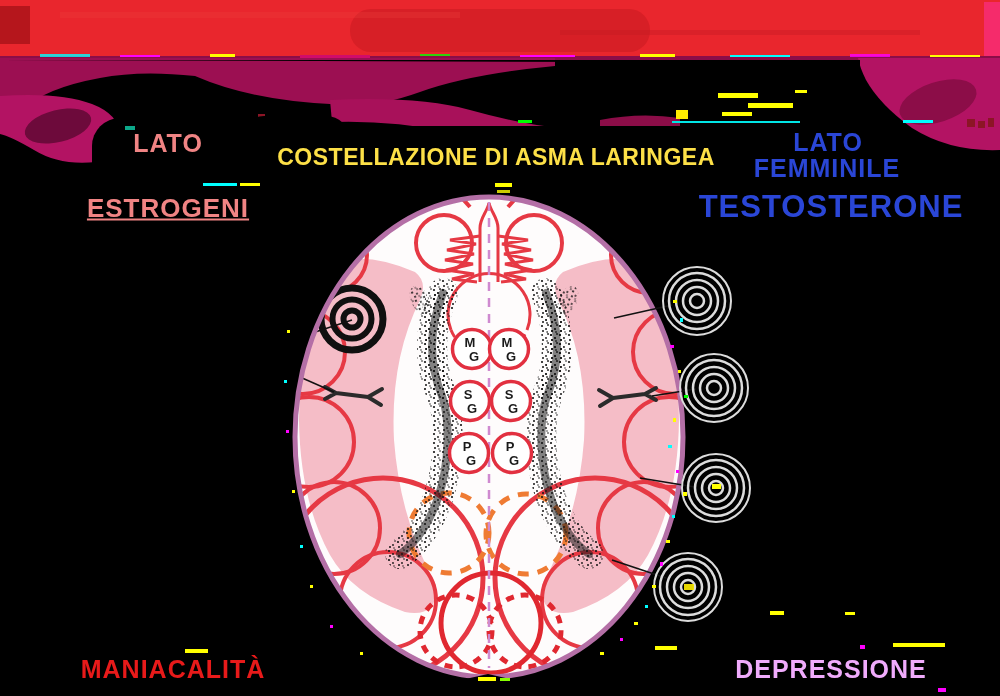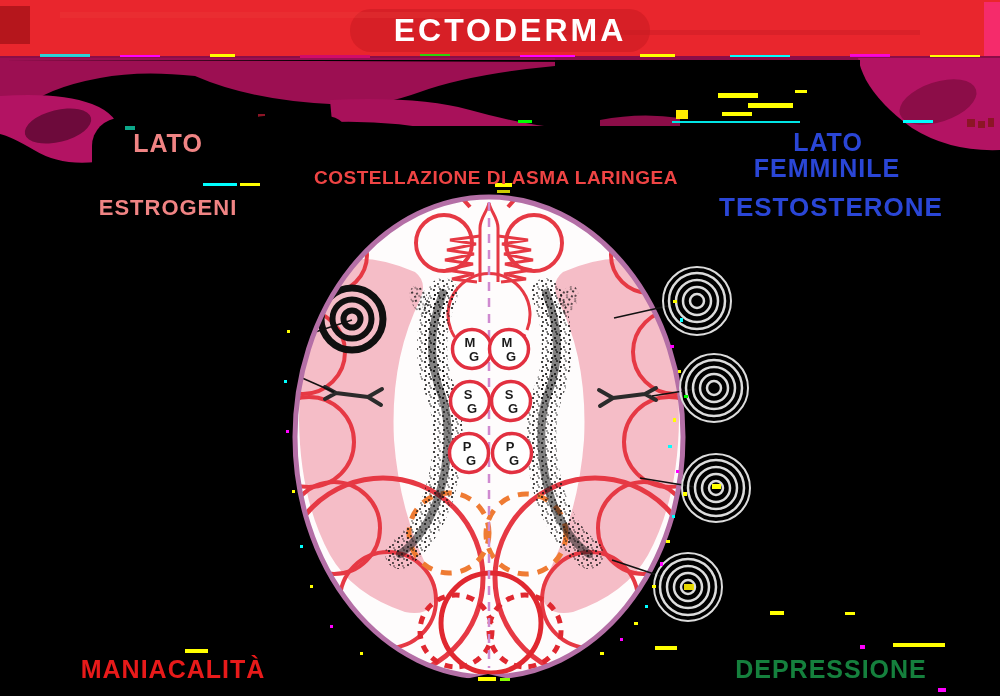--- a/index.html
+++ b/index.html
@@ -4,23 +4,23 @@
 <style>
   html,body{margin:0;padding:0;background:#000;}
   .page{position:relative;width:1000px;height:696px;overflow:hidden;background:#000;
         font-family:"Liberation Sans",sans-serif;}
   .page svg{position:absolute;left:0;top:0;}
   .txt{position:absolute;transform:translate(-50%,-50%);font-weight:bold;white-space:nowrap;
        font-family:"Liberation Sans",sans-serif;}
   .banner-title{color:#ffffff;font-size:32px;letter-spacing:3px;}
   .side-pink{color:#f08484;font-size:25px;letter-spacing:1px;}
   .side-blue{color:#2a46d6;font-size:25px;letter-spacing:1px;}
-  .constellation{color:#ef4444;font-size:19px;letter-spacing:0.5px;margin-top:21px;}
+  .constellation{color:#fde047;font-size:23px;letter-spacing:0.5px;}
   .mania{color:#e81a1a;font-size:25px;letter-spacing:1px;}
-  .depress{color:#15803d;font-size:25px;letter-spacing:1px;}
+  .depress{color:#f0abfc;font-size:25px;letter-spacing:1px;}
   .relay-letter{font:bold 13px "Liberation Sans",sans-serif;fill:#1a1a1a;}
 </style>
 </head>
 <body>
 
 <div class="page">
 
 <svg width="1000" height="696" viewBox="0 0 1000 696">
   <defs>
     <clipPath id="skullClip">
@@ -285,27 +285,26 @@
     <rect x="284" y="380" width="3" height="3" fill="#00ffff"></rect>
     <rect x="286" y="430" width="3" height="3" fill="#ff00ff"></rect>
     <rect x="292" y="490" width="3" height="3" fill="#ffff00"></rect>
     <rect x="300" y="545" width="3" height="3" fill="#00ffff"></rect>
     <rect x="310" y="585" width="3" height="3" fill="#ffff00"></rect>
     <rect x="330" y="625" width="3" height="3" fill="#ff00ff"></rect>
     <rect x="360" y="652" width="3" height="3" fill="#ffff00"></rect>
   </g>
 </svg>
 
-<div class="txt banner-title" style="left:510px;top:30px;">ECTODERMA</div>
 
 <div class="txt side-pink" style="left:168px;top:143px;">LATO</div>
-<div class="txt side-pink" style="left:168px;top:208px;font-size:22px;">ESTROGENI</div>
+<div class="txt side-pink" style="left:168px;top:208px;font-size:26px;text-decoration:underline;">ESTROGENI</div>
 
 <div class="txt constellation" style="left:496px;top:157px;">COSTELLAZIONE DI ASMA LARINGEA</div>
 
 <div class="txt side-blue" style="left:828px;top:142px;">LATO</div>
 <div class="txt side-blue" style="left:827px;top:168px;">FEMMINILE</div>
-<div class="txt side-blue" style="left:831px;top:207px;font-size:26px;">TESTOSTERONE</div>
+<div class="txt side-blue" style="left:831px;top:207px;font-size:31px;">TESTOSTERONE</div>
 
 <div class="txt mania" style="left:173px;top:669px;">MANIACALITÀ</div>
 <div class="txt depress" style="left:831px;top:669px;">DEPRESSIONE</div>
 
 </div>
 
 </body></html>

